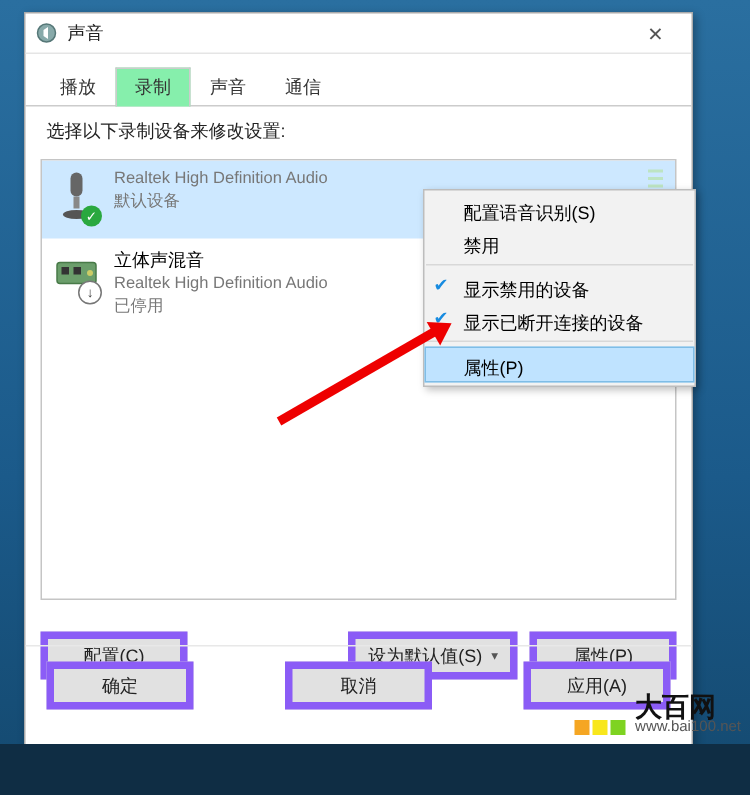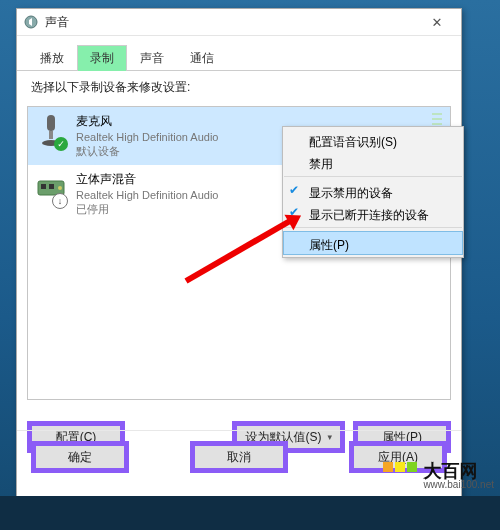--- a/index.html
+++ b/index.html
@@ -34,21 +34,21 @@
   .menu-item .check{position:absolute;left:6px;top:3px;width:14px;height:14px;color:#178be0;font-size:12px}
   .menu-sep{height:1px;background:#d8d8d8;margin:3px 1px}
   .footer-row{position:absolute;bottom:46px;left:10px;right:10px;display:flex;justify-content:space-between;align-items:center}
   .footer-row .spacer{flex:1}
   .btn{min-width:72px;height:22px;border:5px solid #8b5cf6;background:#e1e1e1;color:#222;font-size:12px;display:inline-flex;align-items:center;justify-content:center;padding:0 8px;cursor:default}
   .btn.split::after{content:"▾";margin-left:6px;font-size:9px;color:#555}
   .footer-main{position:absolute;bottom:10px;left:0;right:0;display:flex;justify-content:space-between;gap:10px;padding:16px 14px;border-top:1px solid #e8e8e8;padding-top:10px}
   .arrow{position:absolute;pointer-events:none}
   .arrow.line{left:186px;top:278px;width:124px;height:6px;background:linear-gradient(90deg,#e00 0,#e00 100%);transform-origin:left center;transform:rotate(-30deg)}
   .arrow.head{left:288px;top:210px;width:0;height:0;border-left:14px solid #e00;border-top:9px solid transparent;border-bottom:9px solid transparent;transform:rotate(-30deg)}
-  .watermark{position:absolute;right:6px;bottom:40px;display:flex;align-items:flex-start;gap:6px}
+  .watermark{position:absolute;right:6px;bottom:40px;display:flex;align-items:flex-end;gap:6px}
   .wm-logo{display:flex;gap:2px}
   .wm-logo i{width:10px;height:10px}
   .wm-text{display:flex;flex-direction:column;line-height:1}
   .wm-cn{font-size:18px;font-weight:700;color:#111}
   .wm-en{font-size:10px;color:#555}
 </style>
 </head>
 <body>
 
 <div class="desktop">
@@ -75,21 +75,20 @@
         <div class="device selected">
           <div class="dev-icon">
             <svg viewBox="0 0 30 36">
                 <rect x="11" y="2" width="8" height="16" rx="4" fill="#666"></rect>
                 <rect x="13" y="18" width="4" height="8" fill="#888"></rect>
                 <ellipse cx="15" cy="30" rx="9" ry="3" fill="#555"></ellipse>
               </svg>
             <div class="badge ok">✓</div>
           </div>
           <div class="dev-text">
-            <span class="dev-name">麦克风</span>
             <span class="dev-desc">Realtek High Definition Audio</span>
             <span class="dev-status">默认设备</span>
           </div>
           <div class="level-bars">
               <span></span>
               <span></span>
               <span></span>
               <span></span>
               <span></span>
               <span></span>

